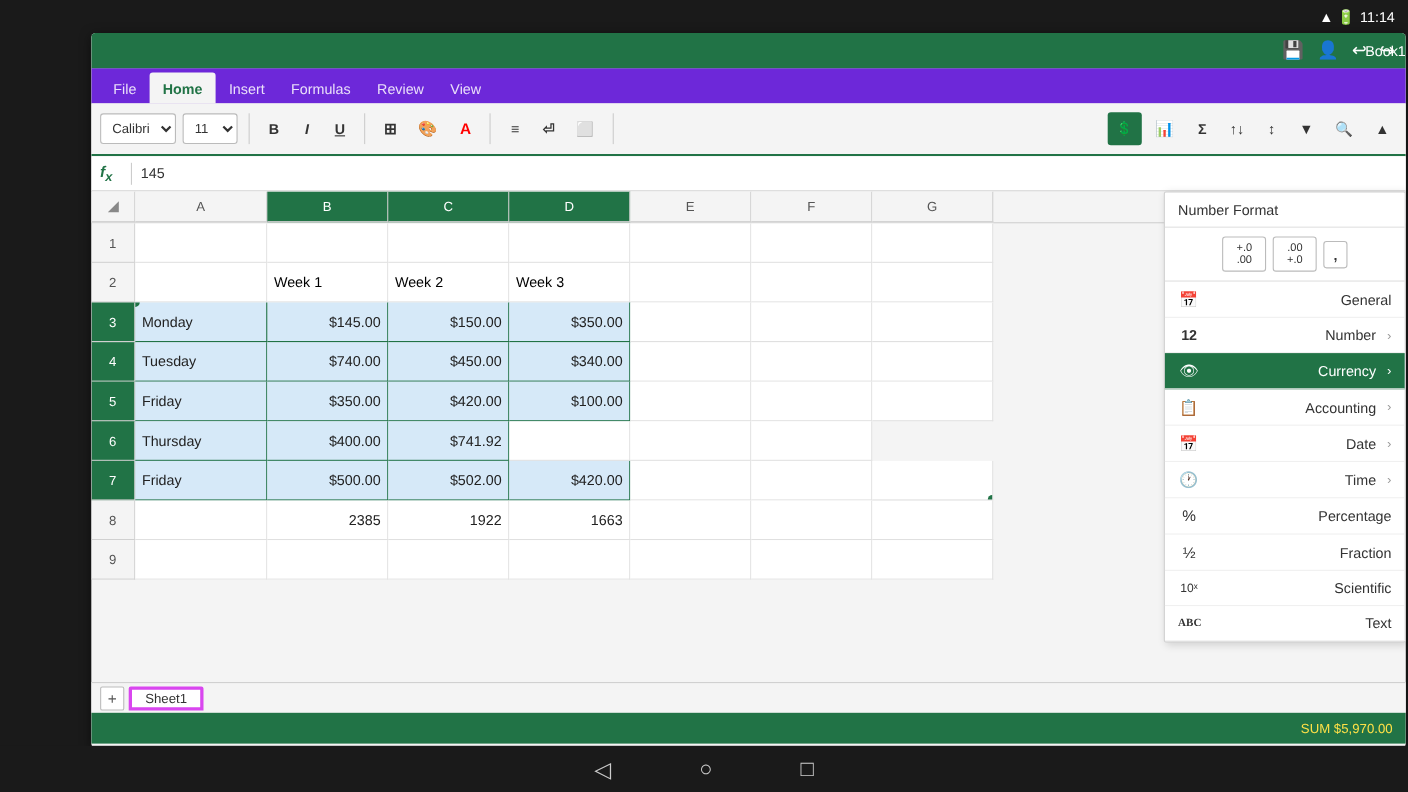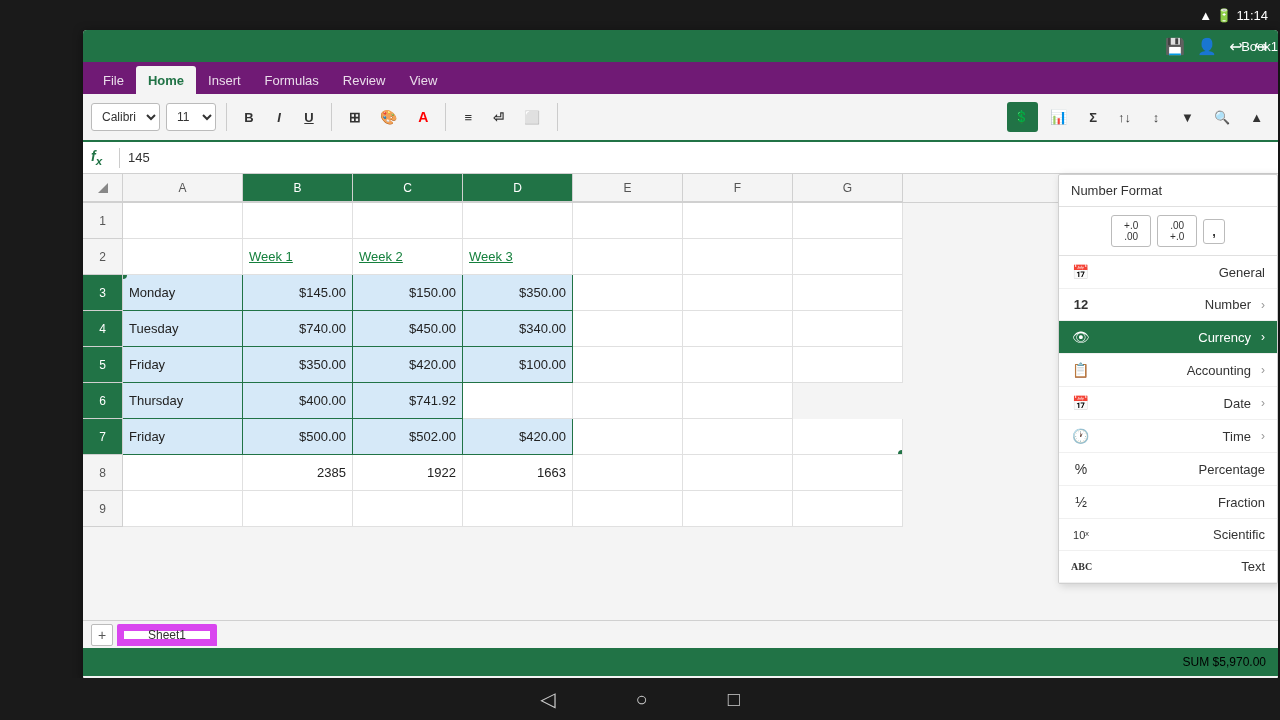--- a/index.html
+++ b/index.html
@@ -39,21 +39,21 @@
       display: flex;
       gap: 12px;
       align-items: center;
     }
     .title-icon {
       color: white;
       font-size: 16px;
       cursor: pointer;
     }
     .ribbon-tabs {
-      background: #701a75;
+      background: #6d28d9;
       display: flex;
       height: 32px;
       align-items: flex-end;
       padding-left: 8px;
     }
     .ribbon-tab {
       padding: 6px 12px;
       color: rgba(255,255,255,0.85);
       font-size: 13px;
       cursor: pointer;
@@ -236,22 +236,21 @@
       cursor: cell;
       overflow: hidden;
       white-space: nowrap;
     }
     .sheet-cell.selected-range {
       background: #d6e9f8;
       border-color: #217346;
     }
     .sheet-cell.header-cell {
       font-weight: normal;
-      color: #15803d;
-      text-decoration: underline;
+      color: #000000;
     }
     .sheet-cell.number-cell {
       justify-content: flex-end;
     }
     .col-a { width: 120px; min-width: 120px; }
     .col-b { width: 110px; min-width: 110px; }
     .col-c { width: 110px; min-width: 110px; }
     .col-d { width: 110px; min-width: 110px; }
     .col-e { width: 110px; min-width: 110px; }
     .col-f { width: 110px; min-width: 110px; }
@@ -351,37 +350,37 @@
       background: white;
       display: flex;
       align-items: center;
       justify-content: center;
       font-size: 14px;
       cursor: pointer;
       color: #555;
     }
     .sheet-tab {
       height: 22px;
-      border: 7px solid #d946ef;
+      border: 3px solid #d946ef;
       background: white;
       border-radius: 2px 2px 0 0;
-      padding: 0 24px;
+      padding: 0 12px;
       font-size: 12px;
       cursor: pointer;
       display: flex;
       align-items: center;
       color: #333;
     }
     .status-bar {
       height: 28px;
       background: #217346;
       display: flex;
       align-items: center;
       padding: 0 12px;
-      color: #000000;
+      color: #fde047;
       font-size: 12px;
     }
     .status-sum {
       margin-left: auto;
       font-size: 12px;
     }
     
     .android-nav {
       position: absolute;
       bottom: 0;

